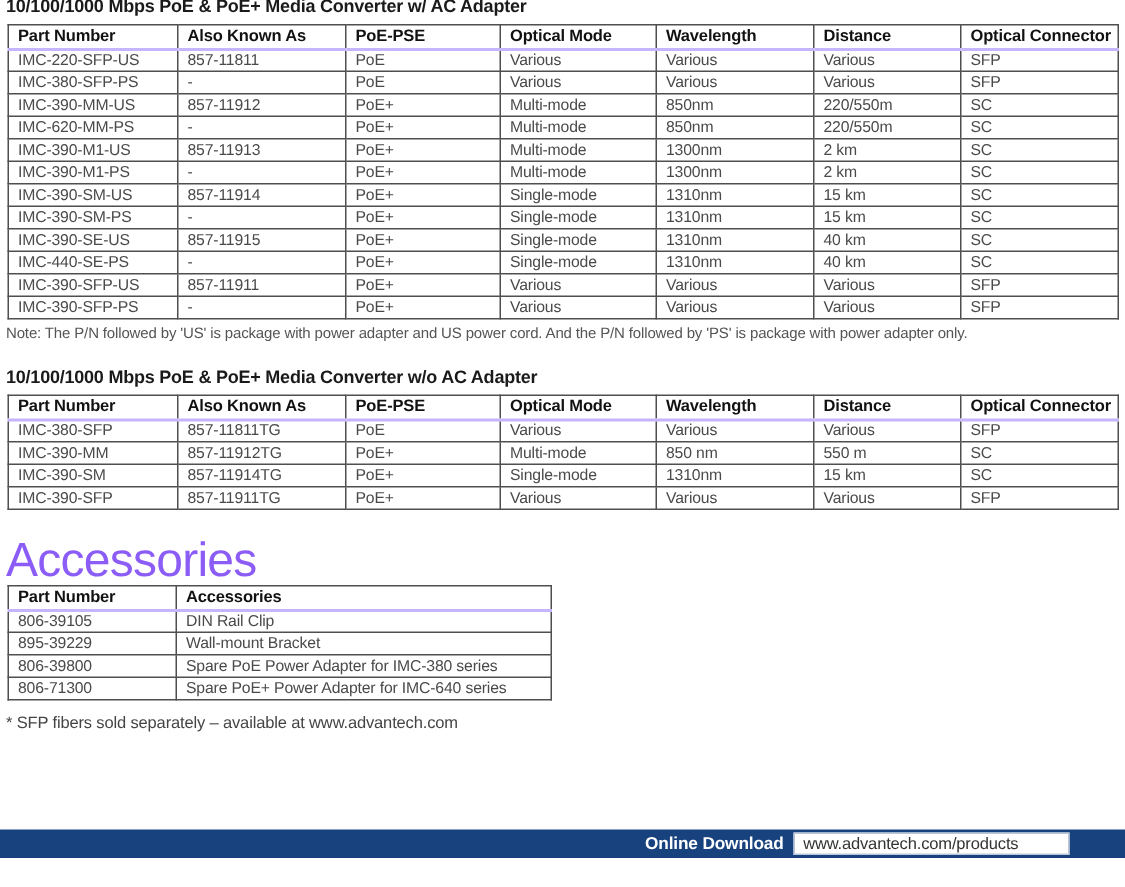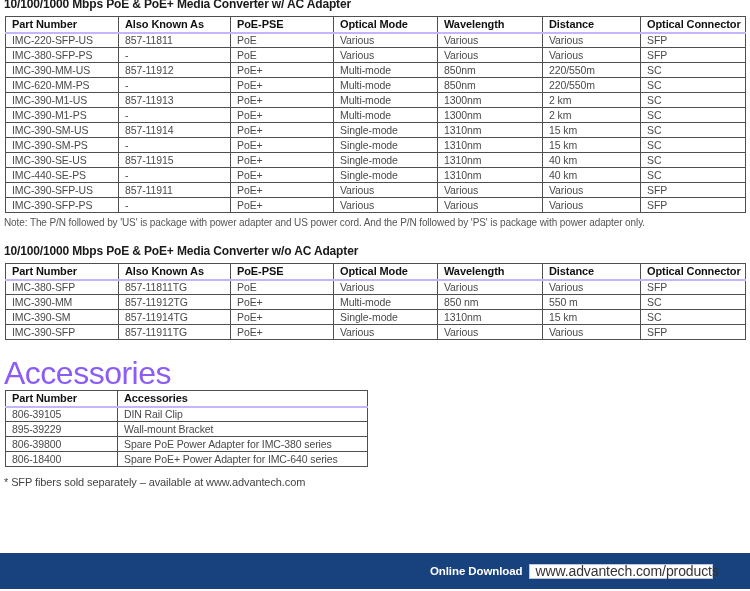--- a/index.html
+++ b/index.html
@@ -69,21 +69,21 @@
   .footnote {
     margin: 9px 0 0 4px;
     font-size: 11px;
     color: #444444;
     letter-spacing: -0.1px;
   }
   .footer-bar {
     position: absolute;
     left: 0; right: 0;
     top: 553px;
-    height: 36px;
+    height: 19px;
     background: #17427e;
     display: flex;
     align-items: center;
   }
   .footer-label {
     margin-left: 430px;
     color: #ffffff;
     font-weight: bold;
     font-size: 11.5px;
     letter-spacing: -0.1px;
@@ -93,21 +93,21 @@
     margin-left: 7px;
     width: 184px;
     height: 15px;
     background: #ffffff;
     border: 1px solid #b9c6da;
     display: flex;
     align-items: center;
   }
   .footer-url {
     padding-left: 5px;
-    font-size: 14px;
+    font-size: 11px;
     color: #333333;
     letter-spacing: -0.1px;
     white-space: nowrap;
   }
 </style>
 </head>
 <body>
 
 <h2 class="section-title" id="title-1">10/100/1000 Mbps PoE &amp; PoE+ Media Converter w/ AC Adapter</h2>
 
@@ -329,21 +329,21 @@
       </tr>
       <tr>
         <td>895-39229</td>
         <td>Wall-mount Bracket</td>
       </tr>
       <tr>
         <td>806-39800</td>
         <td>Spare PoE Power Adapter for IMC-380 series</td>
       </tr>
       <tr>
-        <td>806-18400</td>
+        <td>806-71300</td>
         <td>Spare PoE+ Power Adapter for IMC-640 series</td>
       </tr>
     </tbody>
 </table>
 
 <p class="footnote">* SFP fibers sold separately – available at www.advantech.com</p>
 
 <div class="footer-bar">
   <span class="footer-label">Online Download</span>
   <div class="footer-urlbox">

